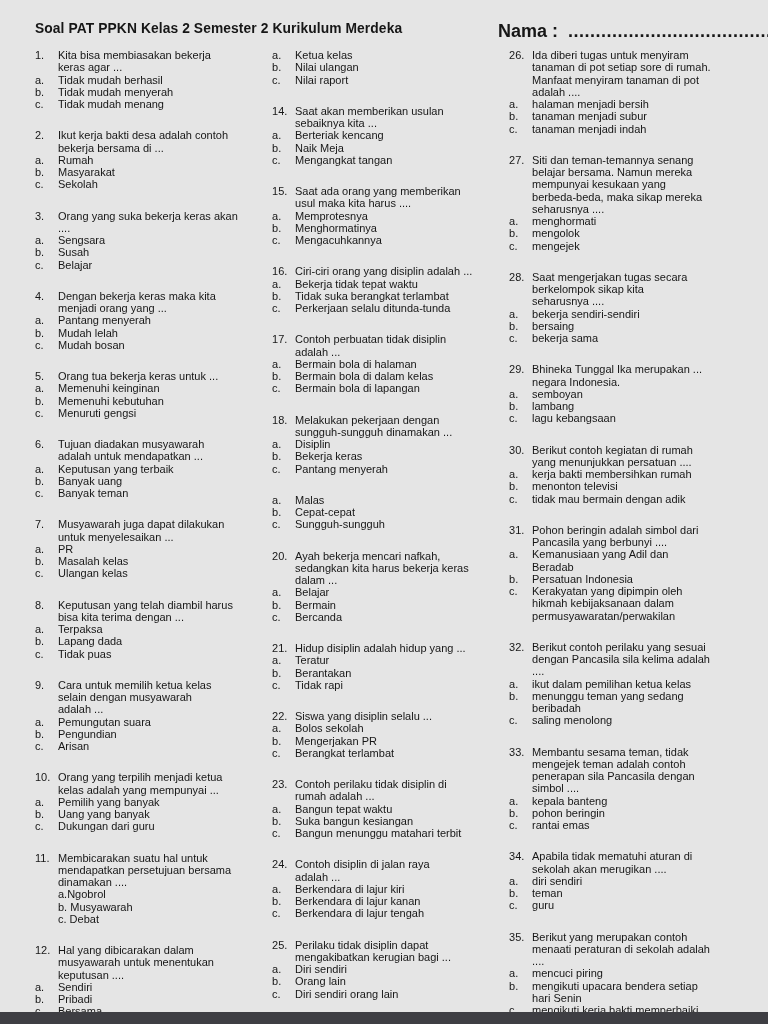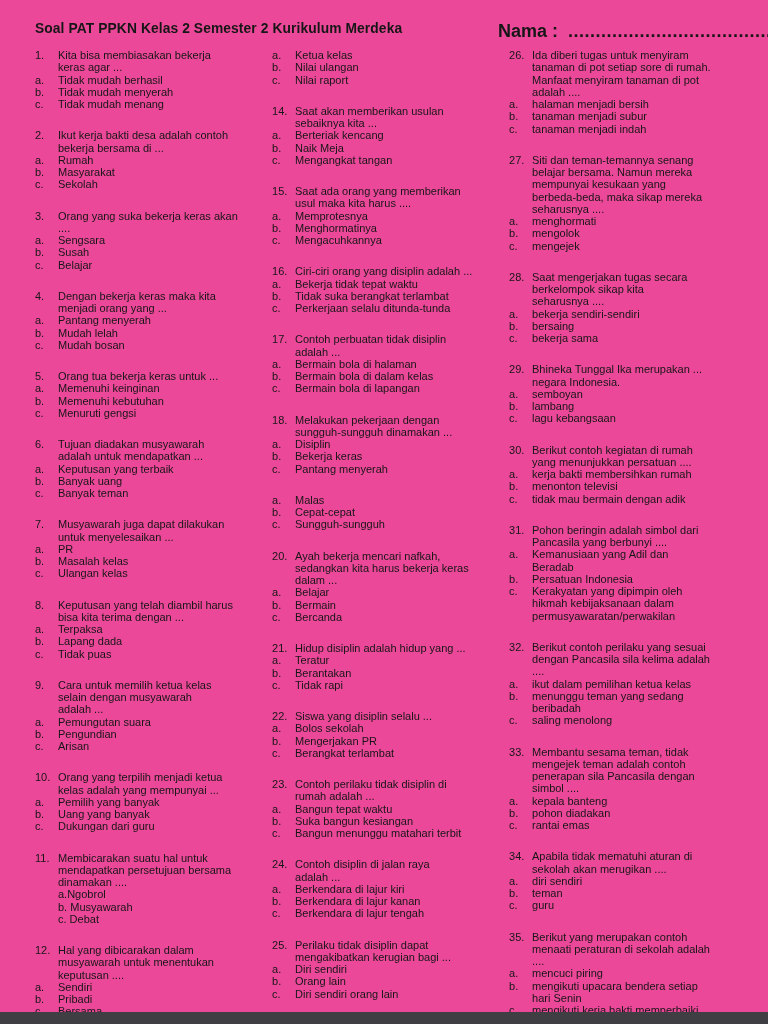--- a/index.html
+++ b/index.html
@@ -1,21 +1,21 @@
 <!DOCTYPE html>
 <html><head>
 <meta charset="utf-8">
 <style>
   html,body{margin:0;padding:0;}
   body{
     width:768px;height:1024px;background:#ffffff;position:relative;
     font-family:"Liberation Sans", sans-serif;color:#161616;
     -webkit-font-smoothing:antialiased;overflow:hidden;
   }
-  .page{position:absolute;inset:0;background:#ec4899;}
+  .page{position:absolute;inset:0;background:#e5e5e5;}
   .header{display:flex;align-items:flex-start;padding:21px 20px 0 35px;}
   .title{flex:1;font-size:13.8px;font-weight:bold;letter-spacing:.1px;}
   .name{width:250px;font-size:18px;font-weight:bold;white-space:nowrap;}
   .name .dots{letter-spacing:.5px;}
   .cols{display:flex;gap:10px;padding:7px 18px 0 35px;font-size:11px;line-height:12.25px;}
   .col{width:228px;}
   .col.c3{width:242px;}
   .item + .item{margin-top:19px;}
   .row{display:flex;}
   .gut{flex:0 0 23px;}
@@ -660,21 +660,21 @@
 mengejek teman adalah contoh
 penerapan sila Pancasila dengan
 simbol ....</span>
           </div>
           <div class="row">
             <span class="gut">a.</span>
             <span class="txt">kepala banteng</span>
           </div>
           <div class="row">
             <span class="gut">b.</span>
-            <span class="txt">pohon diadakan</span>
+            <span class="txt">pohon beringin</span>
           </div>
           <div class="row">
             <span class="gut">c.</span>
             <span class="txt">rantai emas</span>
           </div>
         </div>
         <div class="item">
           <div class="row">
             <span class="gut">34.</span>
             <span class="txt">Apabila tidak mematuhi aturan di

